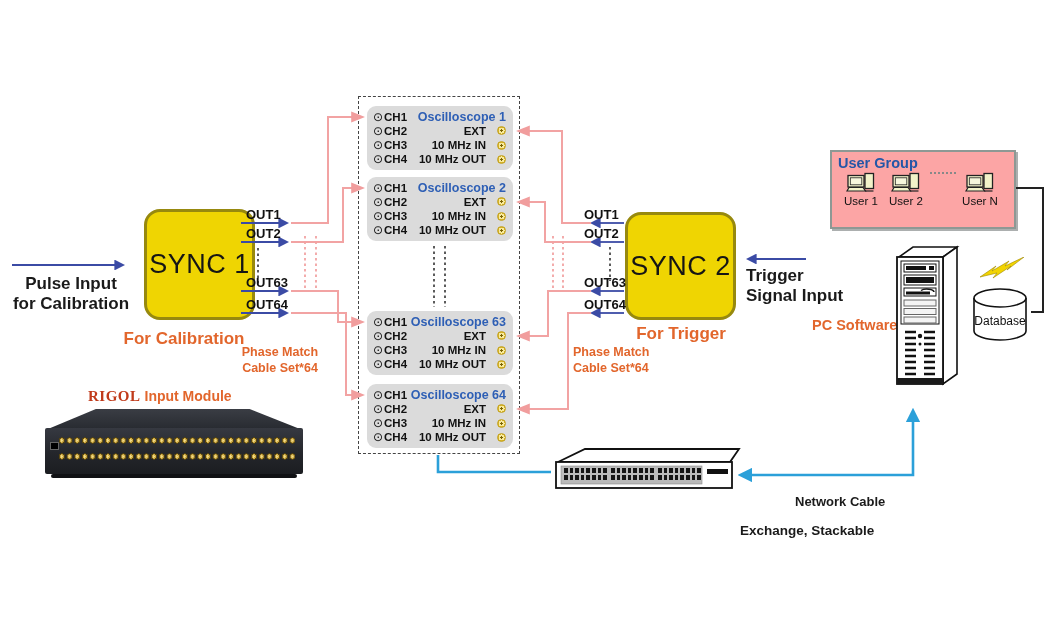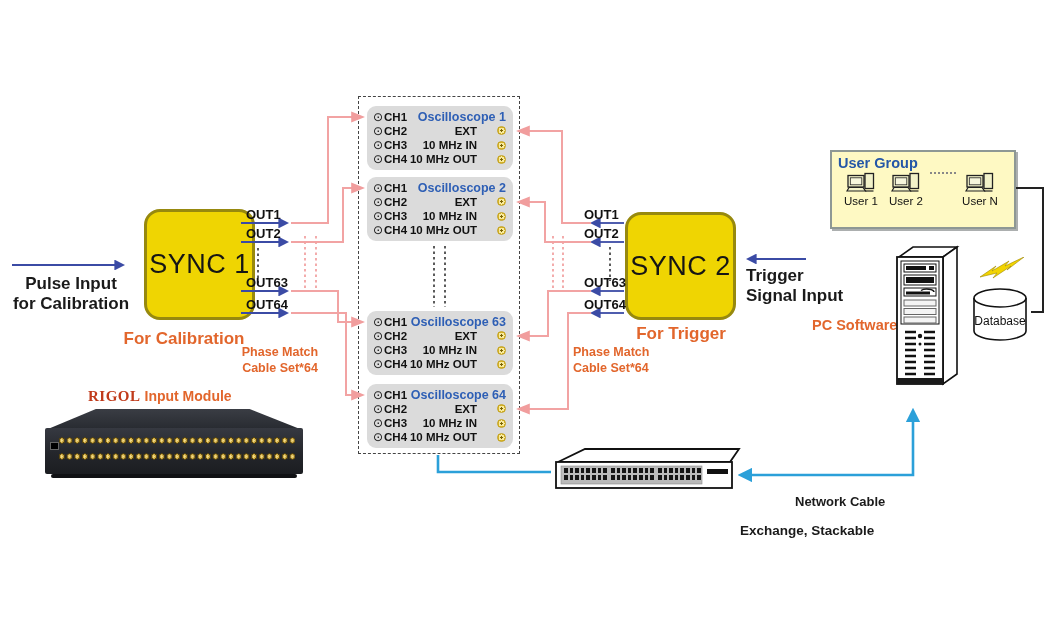--- a/index.html
+++ b/index.html
@@ -29,31 +29,31 @@
   
   .osc {
     position:absolute; left:367px; width:146px; height:64px; background:#DBDBDB;
     border-radius:9px; padding:4px 7px 4px 6px; box-sizing:border-box;
     display:flex; flex-direction:column; justify-content:space-between; z-index:2;
   }
   .osc-row { display:flex; justify-content:space-between; align-items:center; height:13px; }
   .ch { font-weight:bold; font-size:11.5px; color:#111; display:flex; align-items:center; white-space:nowrap; }
   .chdot { font-family:"DejaVu Sans", sans-serif; font-size:12px; margin-right:1px; font-weight:normal; }
   .osc-title { color:#2E5FB5; font-weight:bold; font-size:12.5px; white-space:nowrap; }
-  .port { display:flex; align-items:center; gap:20px; font-weight:bold; font-size:11.5px; white-space:nowrap; }
+  .port { display:flex; align-items:center; gap:11px; font-weight:bold; font-size:11.5px; white-space:nowrap; }
   .jack {
     width:9px; height:9px; border-radius:50%; box-sizing:border-box;
     background:radial-gradient(circle, #7a6200 0 1.4px, #F8EA9C 1.4px 3px, #D9B429 3px 4.5px);
     border:1px solid #C2A11B;
   }
 
   
   .ugroup {
     position:absolute; left:830px; top:150px; width:186px; height:79px;
-    background:#fef9c3; border:2px solid #8E9894; box-shadow:2px 2px 0 rgba(90,95,95,.5);
+    background:#fca5a5; border:2px solid #8E9894; box-shadow:2px 2px 0 rgba(90,95,95,.5);
     box-sizing:border-box; z-index:2; padding:3px 6px;
   }
   .ugroup-title { color:#2457A7; font-weight:bold; font-size:14.5px; }
   .users { display:flex; align-items:flex-start; margin-top:1px; gap:3px; padding-left:2px; }
   .user { display:flex; flex-direction:column; align-items:center; width:42px; }
   .user-label { font-size:11.5px; margin-top:1px; color:#111; }
   .user-dots { width:26px; border-top:2px dotted #888; margin-bottom:20px; }
 
   .pcsw { position:absolute; left:812px; top:317px; font-weight:bold; font-size:14.5px; color:#E2662C; z-index:2; }
   .dbtext { position:absolute; left:971px; top:314px; width:58px; text-align:center; font-size:12px; color:#111; z-index:4; }

